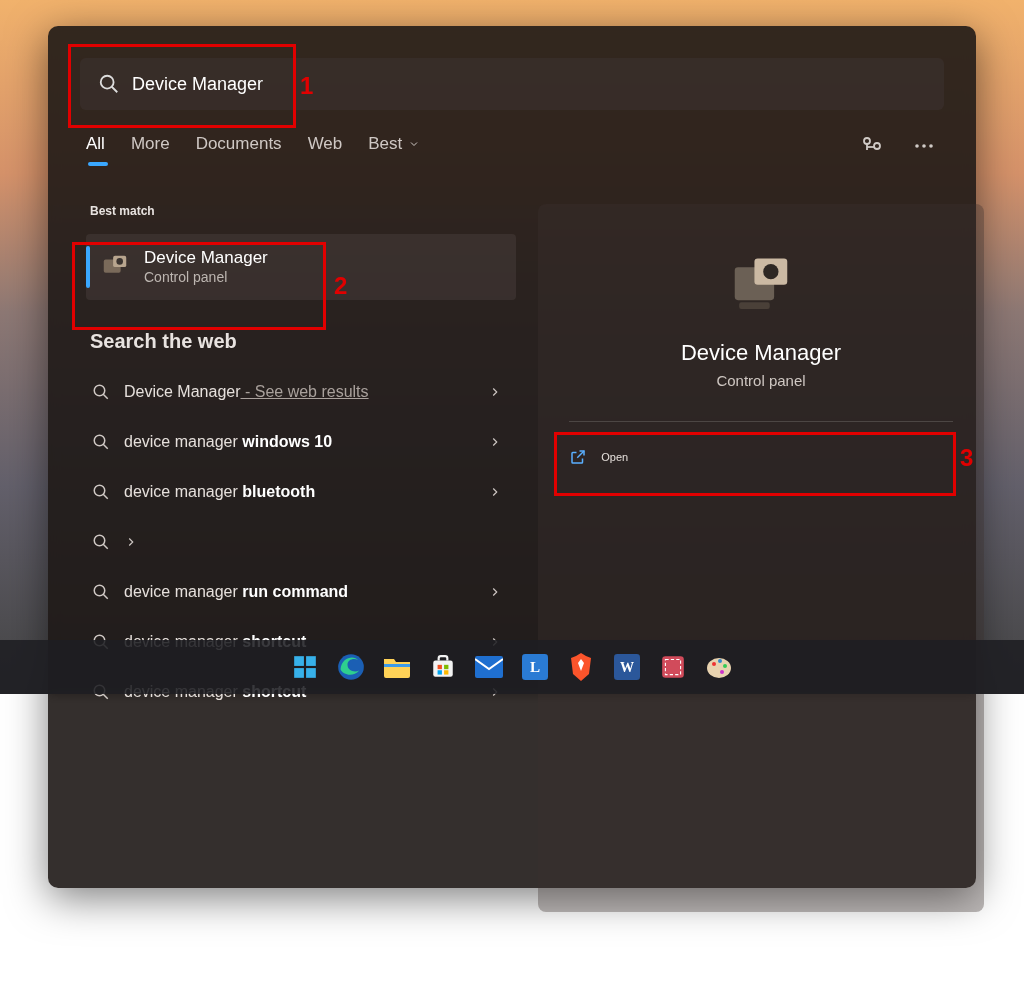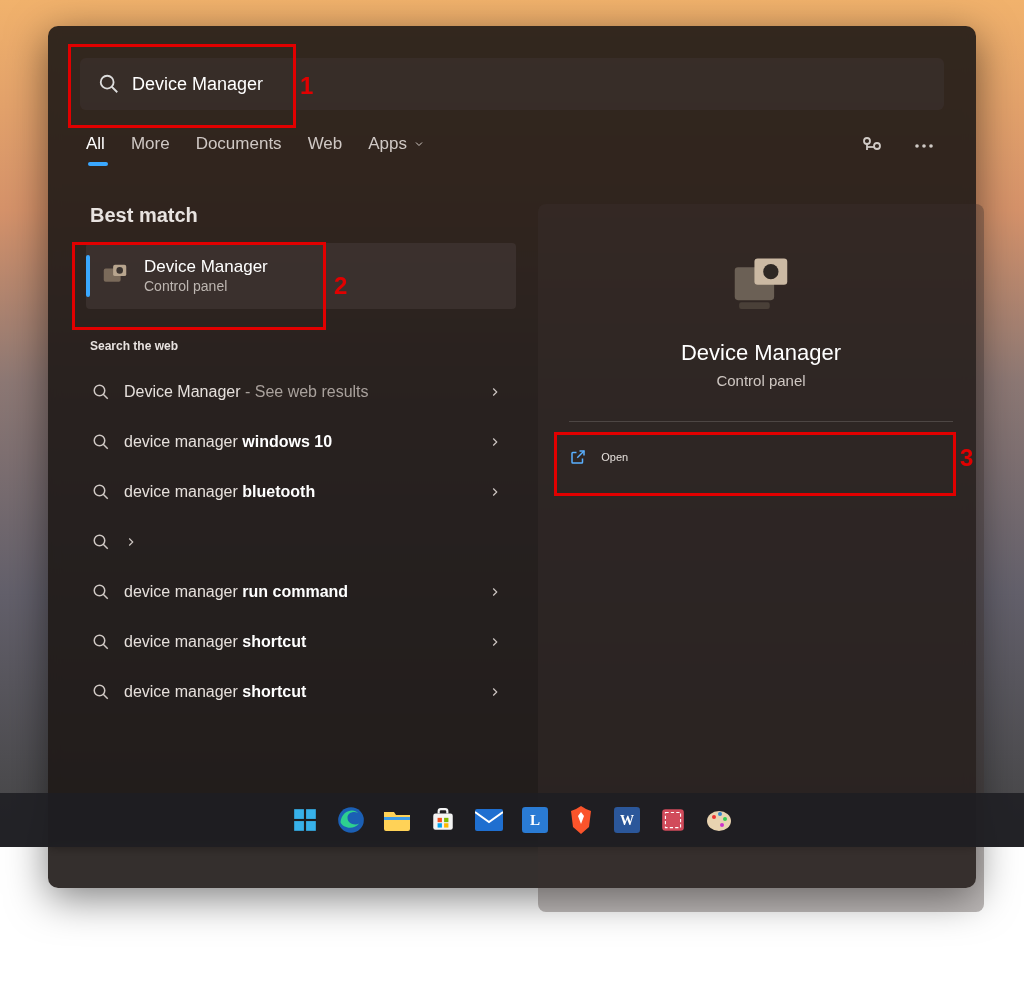--- a/index.html
+++ b/index.html
@@ -1,16 +1,16 @@
 <!DOCTYPE html>
 <html><head>
 <meta charset="utf-8">
 <style>
   html,body{margin:0;padding:0;width:1024px;height:981px;font-family:"Segoe UI",Arial,sans-serif;overflow:hidden;}
-  .desktop{position:relative;width:1024px;height:847px;
+  .desktop{position:relative;width:1024px;height:694px;
     background:linear-gradient(180deg,#f1b26c 0%,#d5926a 25%,#8d7874 45%,#63606b 70%,#444 100%);}
   .panel{position:absolute;left:48px;top:26px;width:928px;height:862px;
     background:rgba(30,24,22,0.90);backdrop-filter:blur(6px);border-radius:10px;
     box-shadow:0 10px 40px rgba(0,0,0,0.5);color:#e6e1de;}
   
   .searchbar{position:absolute;left:32px;top:32px;width:864px;height:52px;
     background:rgba(60,50,46,0.6);border-radius:6px;display:flex;align-items:center;}
   .searchbar .mag{width:22px;height:22px;margin-left:18px;color:#ddd;}
   .searchbar input{flex:1;background:transparent;border:none;outline:none;color:#fff;
     font-size:18px;padding:0 12px;}
@@ -18,32 +18,32 @@
   .tabs{position:absolute;left:38px;top:108px;display:flex;align-items:center;gap:26px;
     font-size:17px;color:#cfc8c4;}
   .tab{position:relative;cursor:pointer;display:flex;align-items:center;gap:6px;justify-content:flex-end;}
   .tab.active{color:#fff;}
   .tab.active::after{content:"";position:absolute;left:2px;bottom:-12px;width:20px;height:4px;
     background:#3aa8ff;border-radius:2px;}
   .topicons{position:absolute;right:40px;top:108px;display:flex;gap:28px;color:#d0cac6;}
   .topicons .ic{width:24px;height:24px;cursor:pointer;}
   
   .left{position:absolute;left:38px;top:178px;width:430px;}
-  .section-label{font-size:20px;font-weight:600;color:#e8e3e0;margin:0 0 16px 4px;}
+  .section-label{font-size:12px;font-weight:600;color:#e8e3e0;margin:0 0 16px 4px;}
   .best{height:66px;background:rgba(70,60,56,0.55);border-radius:4px;display:flex;
     align-items:center;gap:14px;padding:0 14px;margin-bottom:30px;cursor:pointer;position:relative;}
   .best .accent{position:absolute;left:0;top:12px;bottom:12px;width:4px;background:#3aa8ff;border-radius:2px;}
   .best .devicon{width:30px;height:30px;color:#d8c2a8;}
   .best .t1{font-size:17px;color:#fff;line-height:1.2;}
   .best .t2{font-size:14px;color:#bdb6b1;line-height:1.2;}
-  .webhead{font-size:12px;font-weight:600;color:#e8e3e0;margin:0 0 14px 4px;}
+  .webhead{font-size:20px;font-weight:600;color:#e8e3e0;margin:0 0 14px 4px;}
   .witem{height:50px;display:flex;align-items:center;cursor:pointer;position:relative;}
   .witem .mag2{width:18px;height:18px;margin:0 14px 0 6px;color:#cfc8c4;}
   .witem .txt{flex:1;font-size:16px;color:#e6e0dc;white-space:nowrap;}
-  .witem .txt .dim{color:#a9a19c;font-weight:400;}
+  .witem .txt .dim{color:#a9a19c;font-weight:400;text-decoration:underline;}
   .witem .txt b{font-weight:700;color:#fff;}
   .witem .chev{color:#cfc8c4;width:14px;height:14px;margin-right:14px;}
   
   .right{position:absolute;left:490px;top:178px;width:446px;height:660px;
     background:rgba(60,50,46,0.35);border-radius:8px;display:flex;flex-direction:column;
     align-items:center;padding-top:48px;}
   .right .iconbig{width:70px;height:70px;}
   .right .title{font-size:22px;color:#fff;margin-top:18px;}
   .right .subtitle{font-size:15px;color:#cfc7c2;margin-top:6px;}
   .right .divider{width:86%;height:1px;background:rgba(255,255,255,0.15);margin-top:32px;}
@@ -83,21 +83,21 @@
       <div class="tab">
           <span>More</span>
         </div>
       <div class="tab">
           <span>Documents</span>
         </div>
       <div class="tab">
           <span>Web</span>
         </div>
       <div class="tab">
-        <span>Apps</span>
+        <span>Best</span>
         <svg width="12" height="12" viewBox="0 0 24 24" fill="none" stroke="currentColor" stroke-width="2">
             <polyline points="6 9 12 15 18 9"></polyline>
           </svg>
       </div>
     </div>
     <div class="topicons">
       <svg class="ic" viewBox="0 0 24 24" fill="none" stroke="currentColor" stroke-width="1.8">
         <circle cx="7" cy="7" r="3"></circle>
           <circle cx="17" cy="12" r="3"></circle>
           <path d="M7 10v6"></path>

